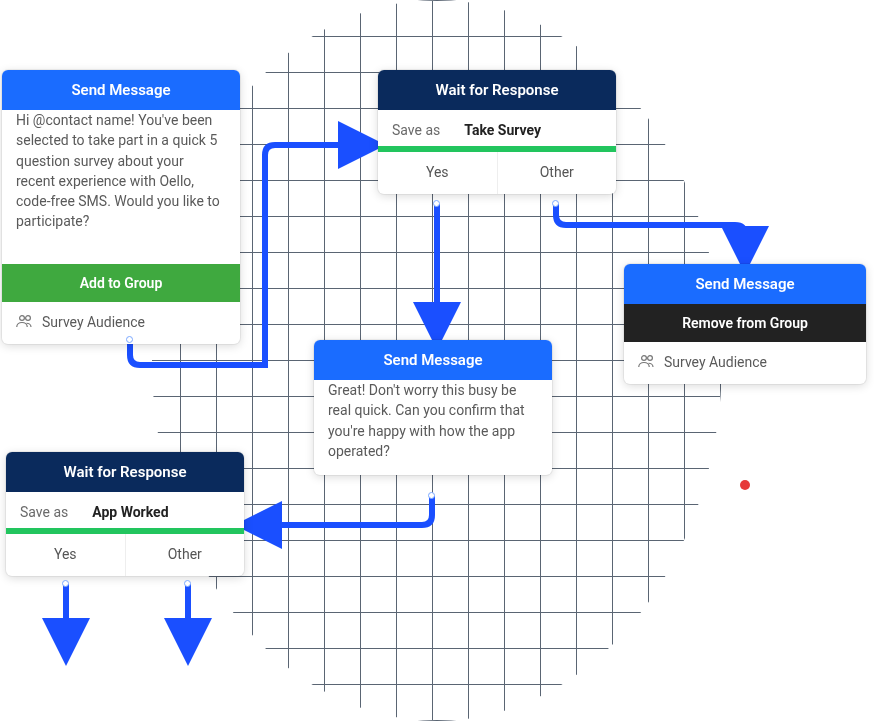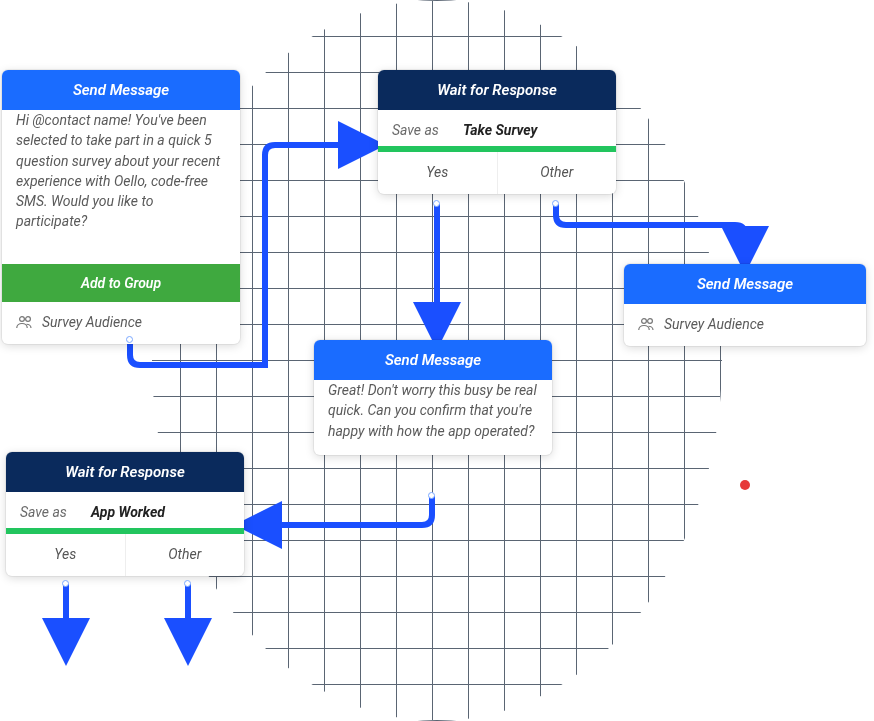--- a/index.html
+++ b/index.html
@@ -18,21 +18,20 @@
     height: 721px;
     z-index: 0;
   }
   .card {
     position: absolute;
     background: #ffffff;
     border-radius: 6px;
     box-shadow: 0 2px 10px rgba(0,0,0,0.15), 0 0 0 1px rgba(0,0,0,0.05);
     overflow: hidden;
     z-index: 10;
-    font-style: italic;
   }
   .header {
     color: #ffffff;
     font-weight: 600;
     font-size: 15px;
     text-align: center;
     padding: 11px 10px;
   }
   .hdr-blue { background: #1a6cff; }
   .hdr-navy { background: #0a2a5c; }
@@ -46,21 +45,21 @@
     text-align: center;
     font-weight: 600;
     font-size: 14px;
     padding: 11px 10px;
     color: #ffffff;
   }
   .bar-green { background: #3fa93f; margin-top: 18px; }
   .bar-dark { background: #222222; }
   .group-row {
     display: flex;
-    align-items: center;
+    align-items: flex-start;
     gap: 8px;
     padding: 12px 14px 14px 14px;
     color: #5a5a5a;
     font-size: 14px;
   }
   .group-row .icon { color: #777; flex-shrink: 0; }
   .saveas-row {
     display: flex;
     align-items: baseline;
     gap: 24px;
@@ -172,20 +171,21 @@
 <div class="port-dot" style="left:552px; top:200px;"></div>
 
 <div class="card" style="left:314px; top:340px; width:238px;">
   <div class="header hdr-blue">Send Message</div>
   <div class="body-text">Great! Don't worry this busy be real quick. Can you confirm that you're happy with how the app operated?</div>
 </div>
 <div class="port-dot" style="left:428px; top:492px;"></div>
 
 <div class="card" style="left:624px; top:264px; width:242px;">
   <div class="header hdr-blue">Send Message</div>
+  <div class="bar bar-dark">Remove from Group</div>
   <div class="group-row">
     <svg class="icon" width="18" height="14" viewBox="0 0 24 18">
       <circle cx="8" cy="5" r="3.2" fill="none" stroke="#777" stroke-width="1.6"></circle>
       <circle cx="16" cy="5" r="3.2" fill="none" stroke="#777" stroke-width="1.6"></circle>
       <path d="M1 17c0-3.5 3-6 7-6s7 2.5 7 6" fill="none" stroke="#777" stroke-width="1.6"></path>
       <path d="M14 12c3 0 6 1.8 6 5" fill="none" stroke="#777" stroke-width="1.6"></path>
     </svg>
     <span>Survey Audience</span>
   </div>
 </div>

